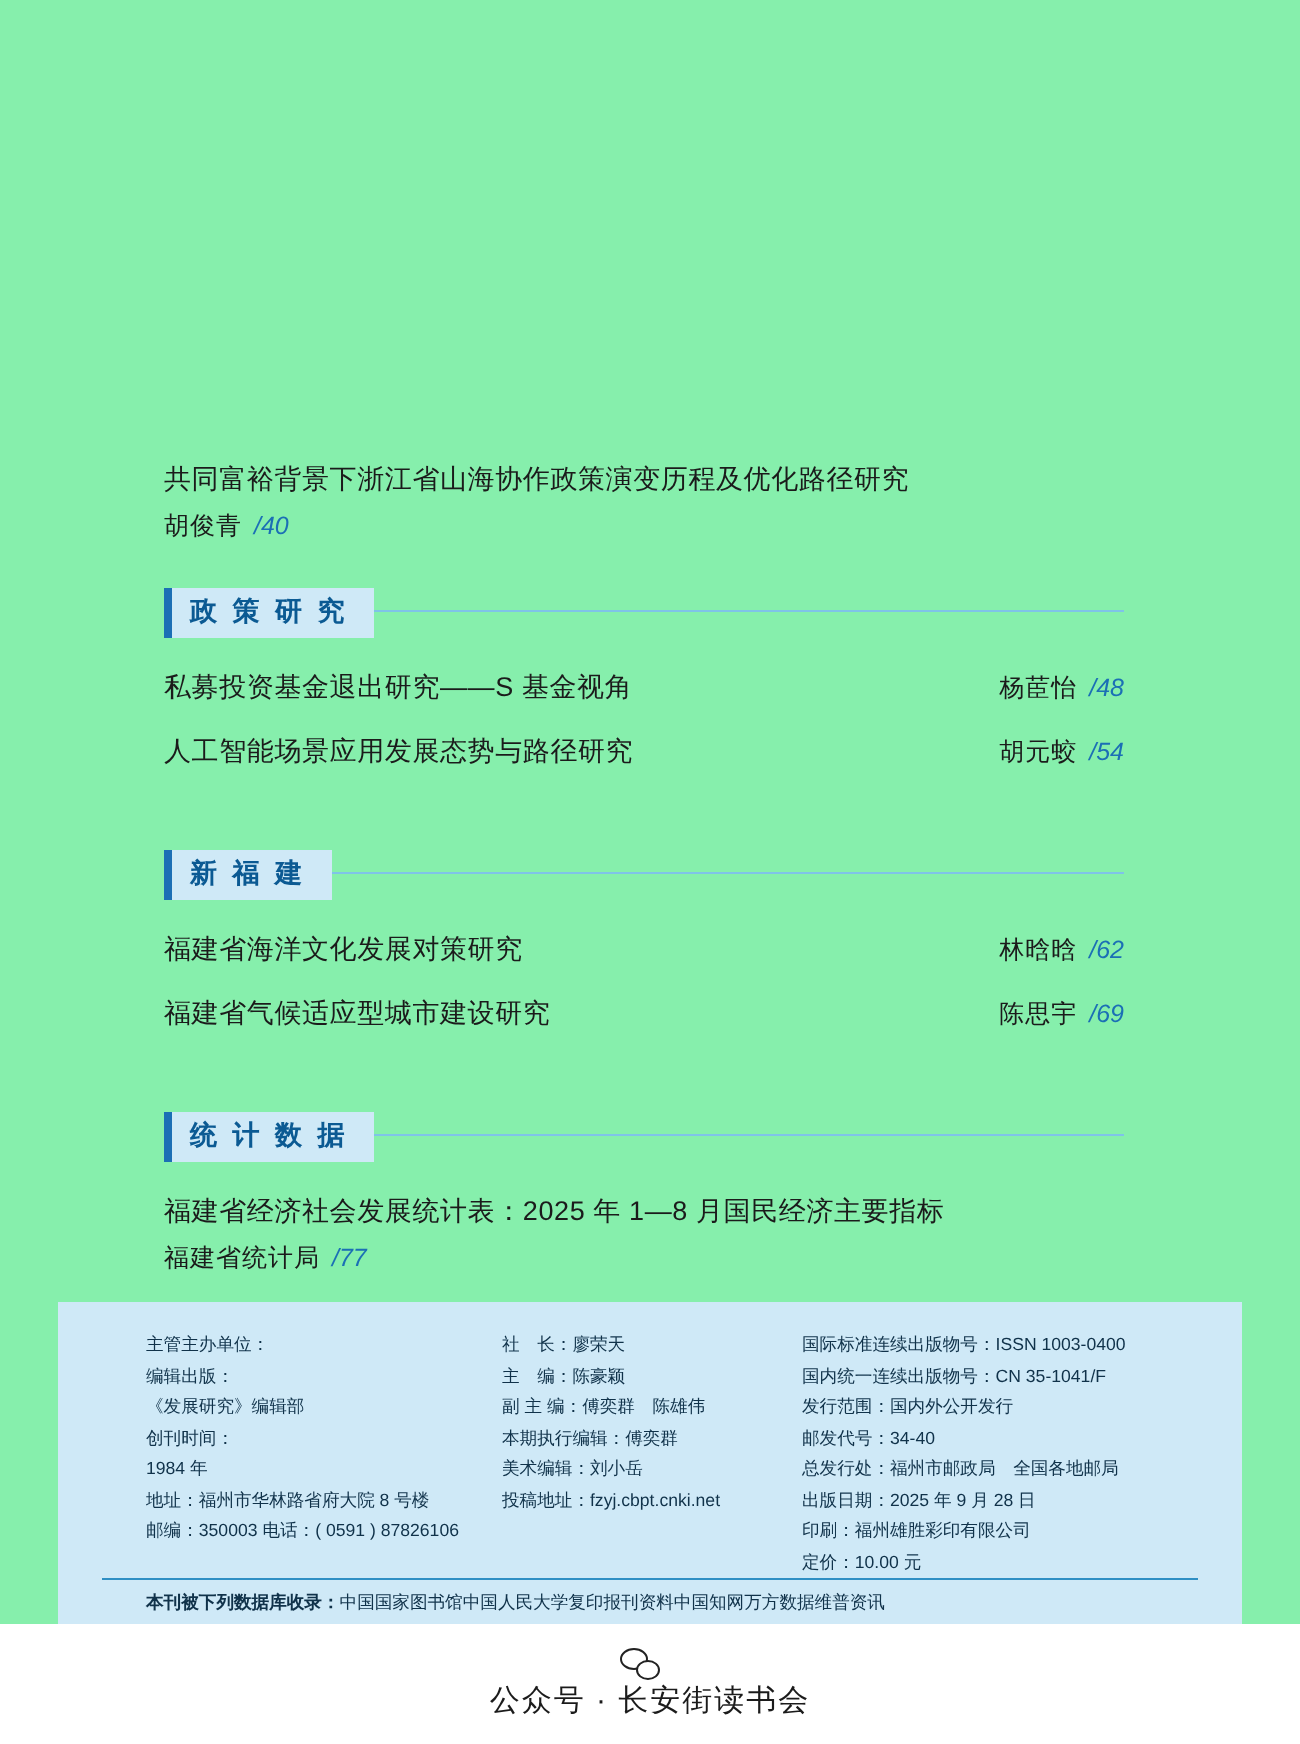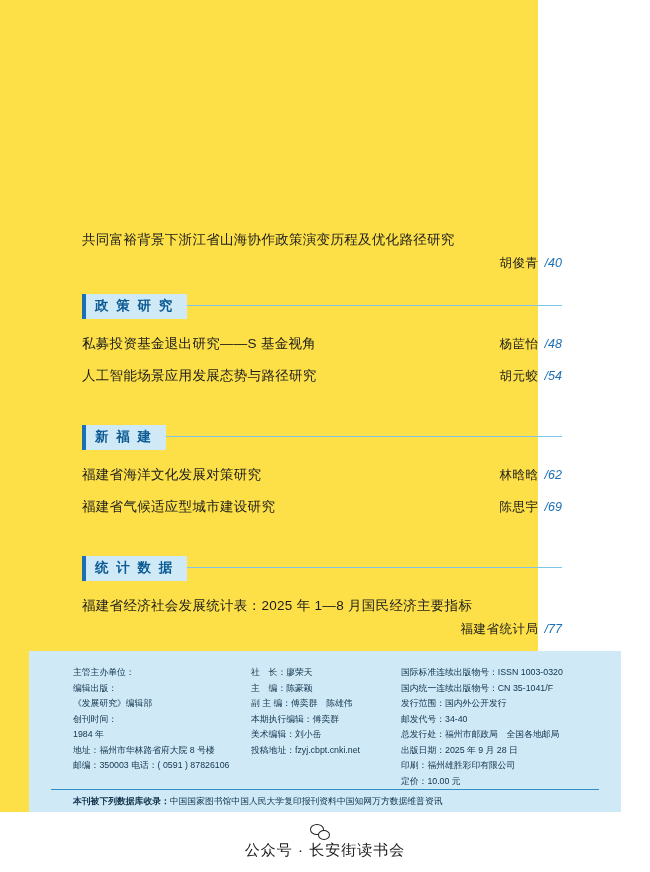--- a/index.html
+++ b/index.html
@@ -9,23 +9,23 @@
   body {
     width: 650px;
     height: 872px;
     background: #ffffff;
     font-family: "Liberation Sans", sans-serif;
     color: #111;
     overflow: hidden;
   }
   .page {
     position: relative;
-    width: 538px;
+    width: 650px;
     height: 872px;
-    background: #fde047;
+    background: #86efac;
   }
   
   .toc {
     position: absolute;
     left: 0;
     top: 225px;
     width: 650px;
   }
   .entry {
     display: flex;
@@ -35,21 +35,21 @@
   }
   .entry-title {
     font-size: 13.5px;
     color: #1b1b1b;
     letter-spacing: 0.3px;
     line-height: 30px;
     flex: 1;
   }
   .author-line {
     display: flex;
-    justify-content: flex-end;
+    justify-content: flex-start;
     align-items: baseline;
     padding: 0 88px 0 82px;
     margin-top: -2px;
     margin-bottom: 4px;
   }
   .author {
     font-size: 12.5px;
     color: #1b1b1b;
     letter-spacing: 0.5px;
   }
@@ -257,21 +257,21 @@
       </div>
       <div class="col-b">
         <div class="kv">社　长：廖荣天</div>
         <div class="kv">主　编：陈豪颖</div>
         <div class="kv">副 主 编：傅奕群　陈雄伟</div>
         <div class="kv">本期执行编辑：傅奕群</div>
         <div class="kv">美术编辑：刘小岳</div>
         <div class="kv">投稿地址：fzyj.cbpt.cnki.net</div>
       </div>
       <div class="col-c">
-        <div class="kv">国际标准连续出版物号：ISSN 1003-0320</div>
+        <div class="kv">国际标准连续出版物号：ISSN 1003-0400</div>
         <div class="kv">国内统一连续出版物号：CN 35-1041/F</div>
         <div class="kv">发行范围：国内外公开发行</div>
         <div class="kv">邮发代号：34-40</div>
         <div class="kv">总发行处：福州市邮政局　全国各地邮局</div>
         <div class="kv">出版日期：2025 年 9 月 28 日</div>
         <div class="kv">印刷：福州雄胜彩印有限公司</div>
         <div class="kv">定价：10.00 元</div>
       </div>
     </div>
     <div class="footer-rule"></div>

